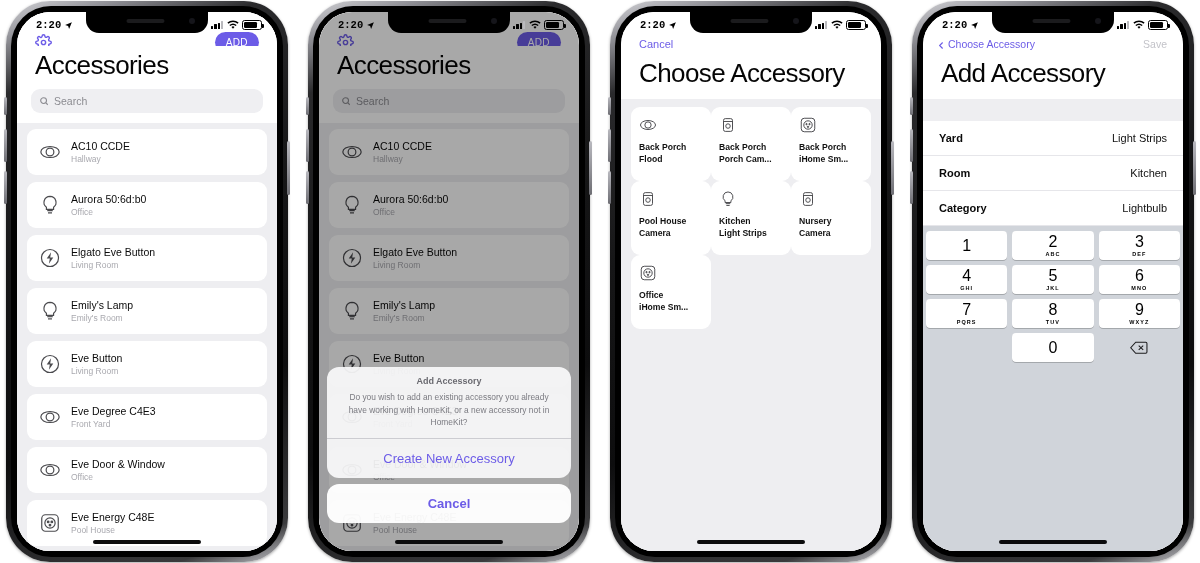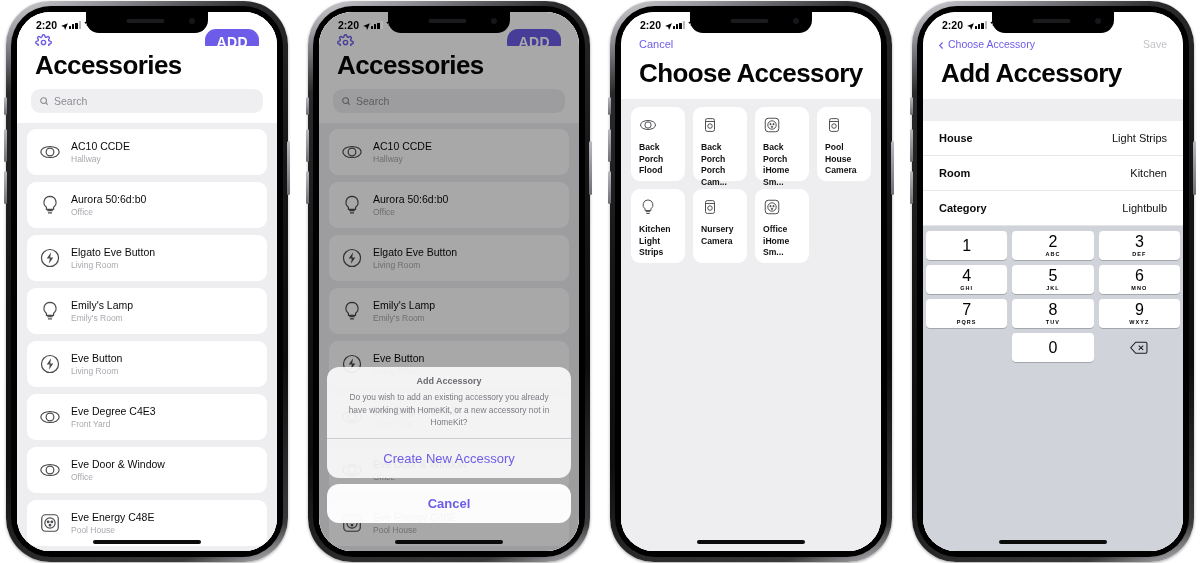--- a/index.html
+++ b/index.html
@@ -52,24 +52,25 @@
   }
   .side-btn { position:absolute; background: linear-gradient(180deg,#b9b9bf,#6e6e74); border-radius:2px; }
   .btn-silence { left:-2px; top:96px; width:3px; height:18px; }
   .btn-vup { left:-2px; top:128px; width:3px; height:33px; }
   .btn-vdn { left:-2px; top:170px; width:3px; height:33px; }
   .btn-power { right:-2px; top:140px; width:3px; height:54px; }
 
   
   .statusbar {
     position: absolute; top: 0; left: 0; right: 0; height: 22px;
-    display: flex; align-items: center; justify-content: flex-start;
+    display: flex; align-items: center; justify-content: space-between;
     padding: 4px 15px 0 19px;
     font-size: 10.5px; font-weight: 700; color: #000;
     z-index: 30;
+    font-family: Liberation Mono, monospace;
   }
   .sb-left { display: flex; align-items: center; gap: 3px; }
   .sb-right { display: flex; align-items: center; gap: 3.5px; }
   .loc-arrow { display:inline-block; width:9px; height:9px; }
   .bars { display: flex; align-items: flex-end; gap: 1px; height: 8px; }
   .bars i { display: block; width: 2.2px; background: #000; border-radius: 0.5px; }
   .bars i:nth-child(1){ height: 3px; }
   .bars i:nth-child(2){ height: 4.6px; }
   .bars i:nth-child(3){ height: 6.2px; }
   .bars i:nth-child(4){ height: 8px; background:#b9b9bd; }
@@ -79,25 +80,25 @@
 
   
   .page { position:absolute; inset:0; display:flex; flex-direction:column; background:#fff; }
   .nav-top {
     padding: 26px 18px 0 18px;
     display:flex; align-items:center; justify-content:space-between; height: 34px;
     background:#fff;
   }
   .gear-icon { width:17px; height:17px; color:#6c5ce7; }
   .add-pill {
-    background:#6c5ce7; color:#fff; font-size:14px; font-weight:700;
+    background:#6c5ce7; color:#fff; font-size:10px; font-weight:400;
     letter-spacing:0.4px; padding:5px 11px; border-radius:11px;margin-left:39px;
   }
   .big-title {
-    font-size: 26px; font-weight: 700; letter-spacing:-0.6px;
+    font-size: 26px; font-weight: 400; letter-spacing:-0.6px;
     color:#050505; padding: 4px 18px 8px 18px; background:#fff;
   }
   .searchbar {
     margin: 0 14px 10px 14px; background:#efeff2; border-radius:9px;
     height: 24px; display:flex; align-items:center; gap:5px; padding: 0 8px;
     color:#8b8b91; font-size:10.5px;
   }
   .search-icon { width:10px; height:10px; color:#8b8b91; }
 
   .list-area { flex:1; background:#eeeef1; overflow:hidden; padding: 6px 0 0 0; }
@@ -133,21 +134,21 @@
     font-size:13px; color:#6c5ce7; font-weight:400;
   }
   .sheet-cancel {
     background: rgba(255,255,255,0.96); border-radius:12px; padding:12px 6px;
     font-size:13px; color:#6c5ce7; font-weight:700; text-align:center;
   }
 
   
   .nav-cancel { padding: 26px 18px 2px 18px; font-size:11px; color:#6c5ce7; }
   .grid-area { flex:1; background:#eeeef1; padding: 8px 10px; }
-  .grid { display:grid; grid-template-columns: repeat(4, 1fr); gap: 8px; }
+  .grid { display:grid; grid-template-columns: repeat(3, 1fr); }
   .gcard {
     background:#fff; border-radius:9px; height:74px;
     padding: 9px 8px; display:flex; flex-direction:column; gap:8px;
   }
   .gcard-icon { width:18px; height:18px; color:#4a4a4e; }
   .gcard-label { font-size:8.6px; font-weight:700; color:#111; line-height:1.35; }
 
   
   .nav-back { padding: 26px 16px 2px 14px; display:flex; align-items:center; justify-content:space-between; }
   .back-link { display:flex; align-items:center; gap:2px; font-size:10.5px; color:#6c5ce7; }
@@ -635,21 +636,21 @@
                 </svg>
             </span>
             <span>Choose Accessory</span>
           </span>
           <span class="save-link">Save</span>
         </div>
         <div class="big-title" style="padding-top:6px;padding-bottom:10px;">Add Accessory</div>
         <div class="form-gap"></div>
         <div class="form-list" id="p4-form">
             <div class="form-row">
-              <span class="form-label">House</span>
+              <span class="form-label">Yard</span>
               <span class="form-value">Light Strips</span>
             </div>
             <div class="form-row">
               <span class="form-label">Room</span>
               <span class="form-value">Kitchen</span>
             </div>
             <div class="form-row">
               <span class="form-label">Category</span>
               <span class="form-value">Lightbulb</span>
             </div>

